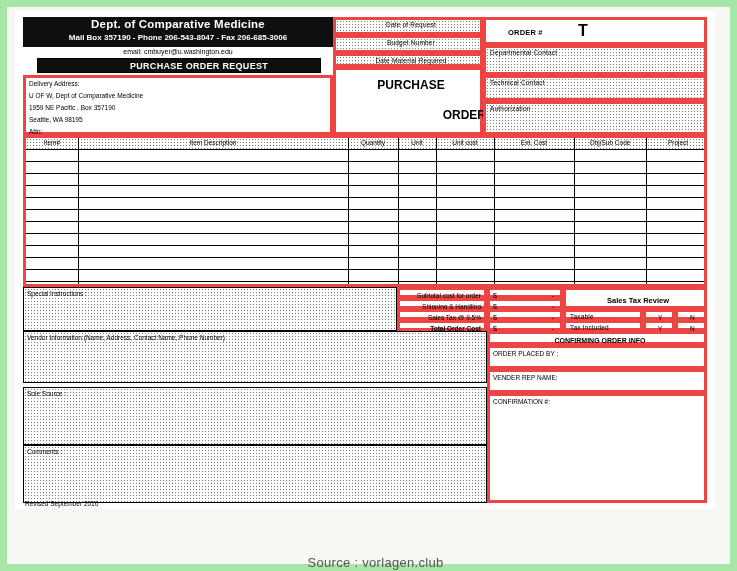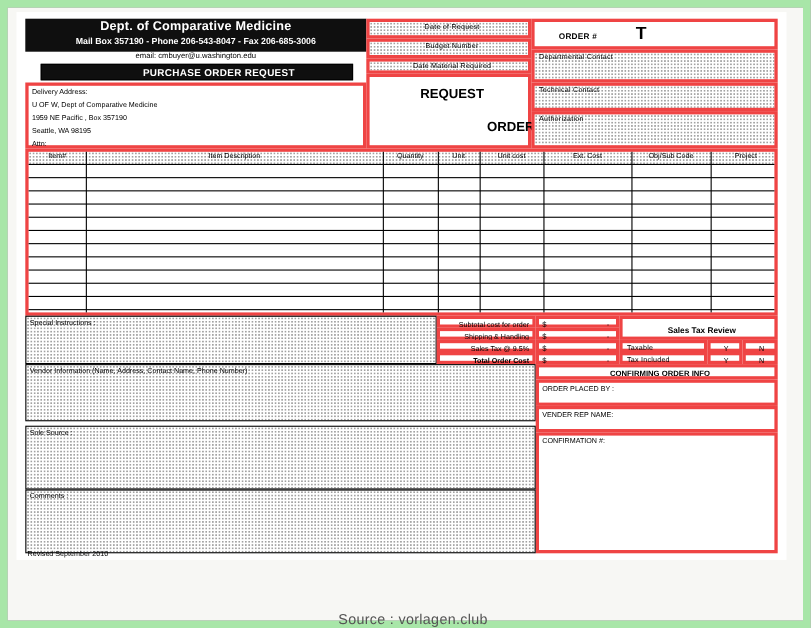--- a/index.html
+++ b/index.html
@@ -7,21 +7,21 @@
     width:737px;height:571px;
     background:#ffffff;
     font-family:"Liberation Sans", sans-serif;
     overflow:hidden;
   }
   #page{
     position:relative;
     width:737px;height:571px;
     box-sizing:border-box;
     border:7px solid #a8e6a8;
-    background:#737373;
+    background:#c2410c;
   }
   #inner{
     position:absolute;
     left:0;top:0;right:0;bottom:0;
     background:#f7f7f4;
   }
   
   #sheet{
     position:absolute;
     left:8px; top:4px; width:700px; height:498px;
@@ -130,21 +130,21 @@
         <div class="midcell bd dotted" style="top:0;height:18px;">
           <div class="lbl ctr" style="position:absolute;left:0;width:150px;top:2px;">Date of Request</div>
         </div>
         <div class="midcell bd dotted" style="top:18px;height:18px;">
           <div class="lbl ctr" style="position:absolute;left:0;width:150px;top:2px;">Budget Number</div>
         </div>
         <div class="midcell bd dotted" style="top:36px;height:14px;">
           <div class="lbl ctr" style="position:absolute;left:0;width:150px;top:2px;">Date Material Required</div>
         </div>
         <div class="midcell bd" style="top:50px;height:68px;">
-          <div style="position:absolute;left:0;width:150px;top:8px;text-align:center;font-size:12px;font-weight:bold;">REQUEST</div>
+          <div style="position:absolute;left:0;width:150px;top:8px;text-align:center;font-size:12px;font-weight:bold;">PURCHASE</div>
           <div style="position:absolute;left:0;width:150px;top:38px;text-align:right;font-size:12px;font-weight:bold;">ORDER</div>
         </div>
       </div>
 
       <div class="bx" id="rightcol">
         <div class="rcell bd" style="top:0;height:28px;">
           <div class="lbl b" style="position:absolute;left:22px;top:9px;font-size:7.5px;">ORDER #</div>
           <div style="position:absolute;left:92px;top:2px;font-size:16px;font-weight:bold;">T</div>
         </div>
         <div class="rcell bd dotted" style="top:28px;height:30px;">

